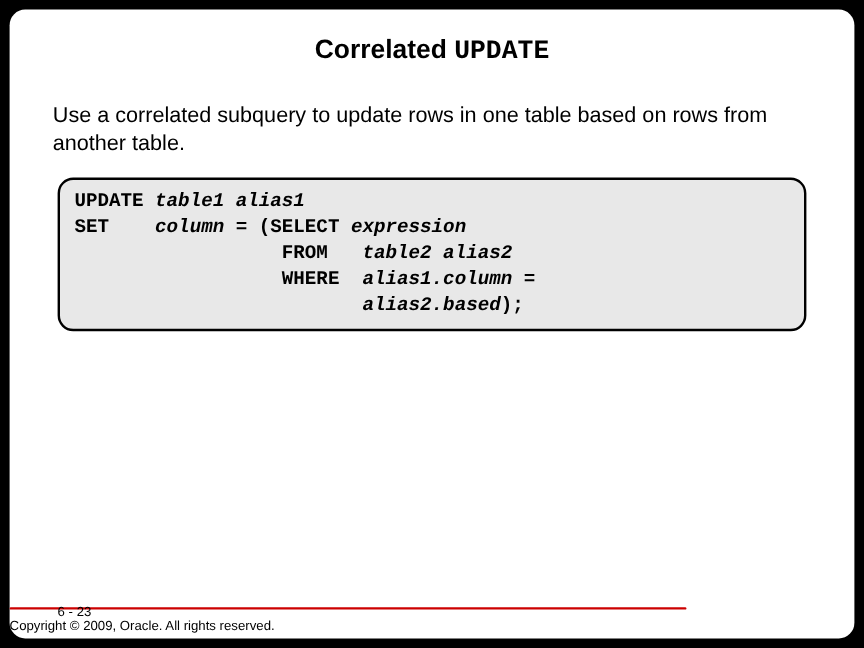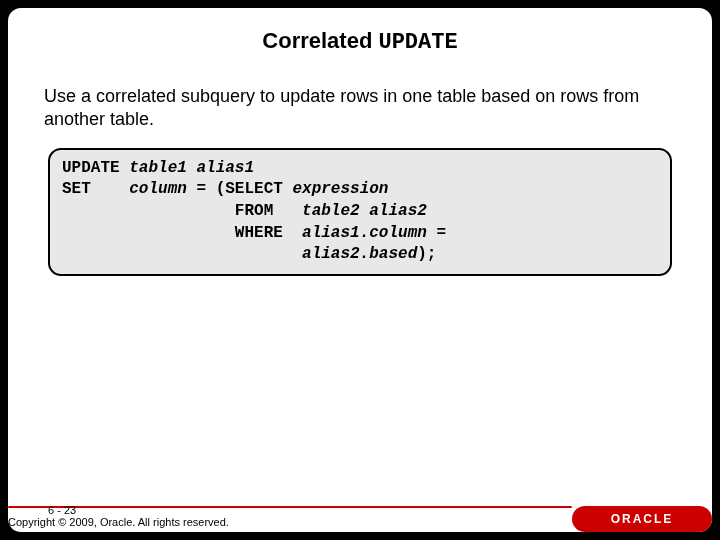--- a/index.html
+++ b/index.html
@@ -131,18 +131,15 @@
   <div class="code-block"><span class="code-kw">UPDATE </span><span class="code-it">table1 alias1</span>
 <span class="code-kw">SET    </span><span class="code-it">column</span><span class="code-kw"> = (SELECT </span><span class="code-it">expression</span>
 <span>                  </span><span class="code-kw">FROM   </span><span class="code-it">table2 alias2</span>
 <span>                  </span><span class="code-kw">WHERE  </span><span class="code-it">alias1.column</span><span class="code-kw"> =</span>
 <span>                         </span><span class="code-it">alias2.based</span><span class="code-kw">);</span></div>
 
   <div class="footer">
     <div class="footer-red-line"></div>
     <div class="page-number">6 - 23</div>
     <div class="copyright">Copyright © 2009, Oracle. All rights reserved.</div>
-    <div class="footer-red">
-      <span class="oracle-logo">ORACLE</span>
-    </div>
   </div>
 
 </div>
 
 </body></html>

